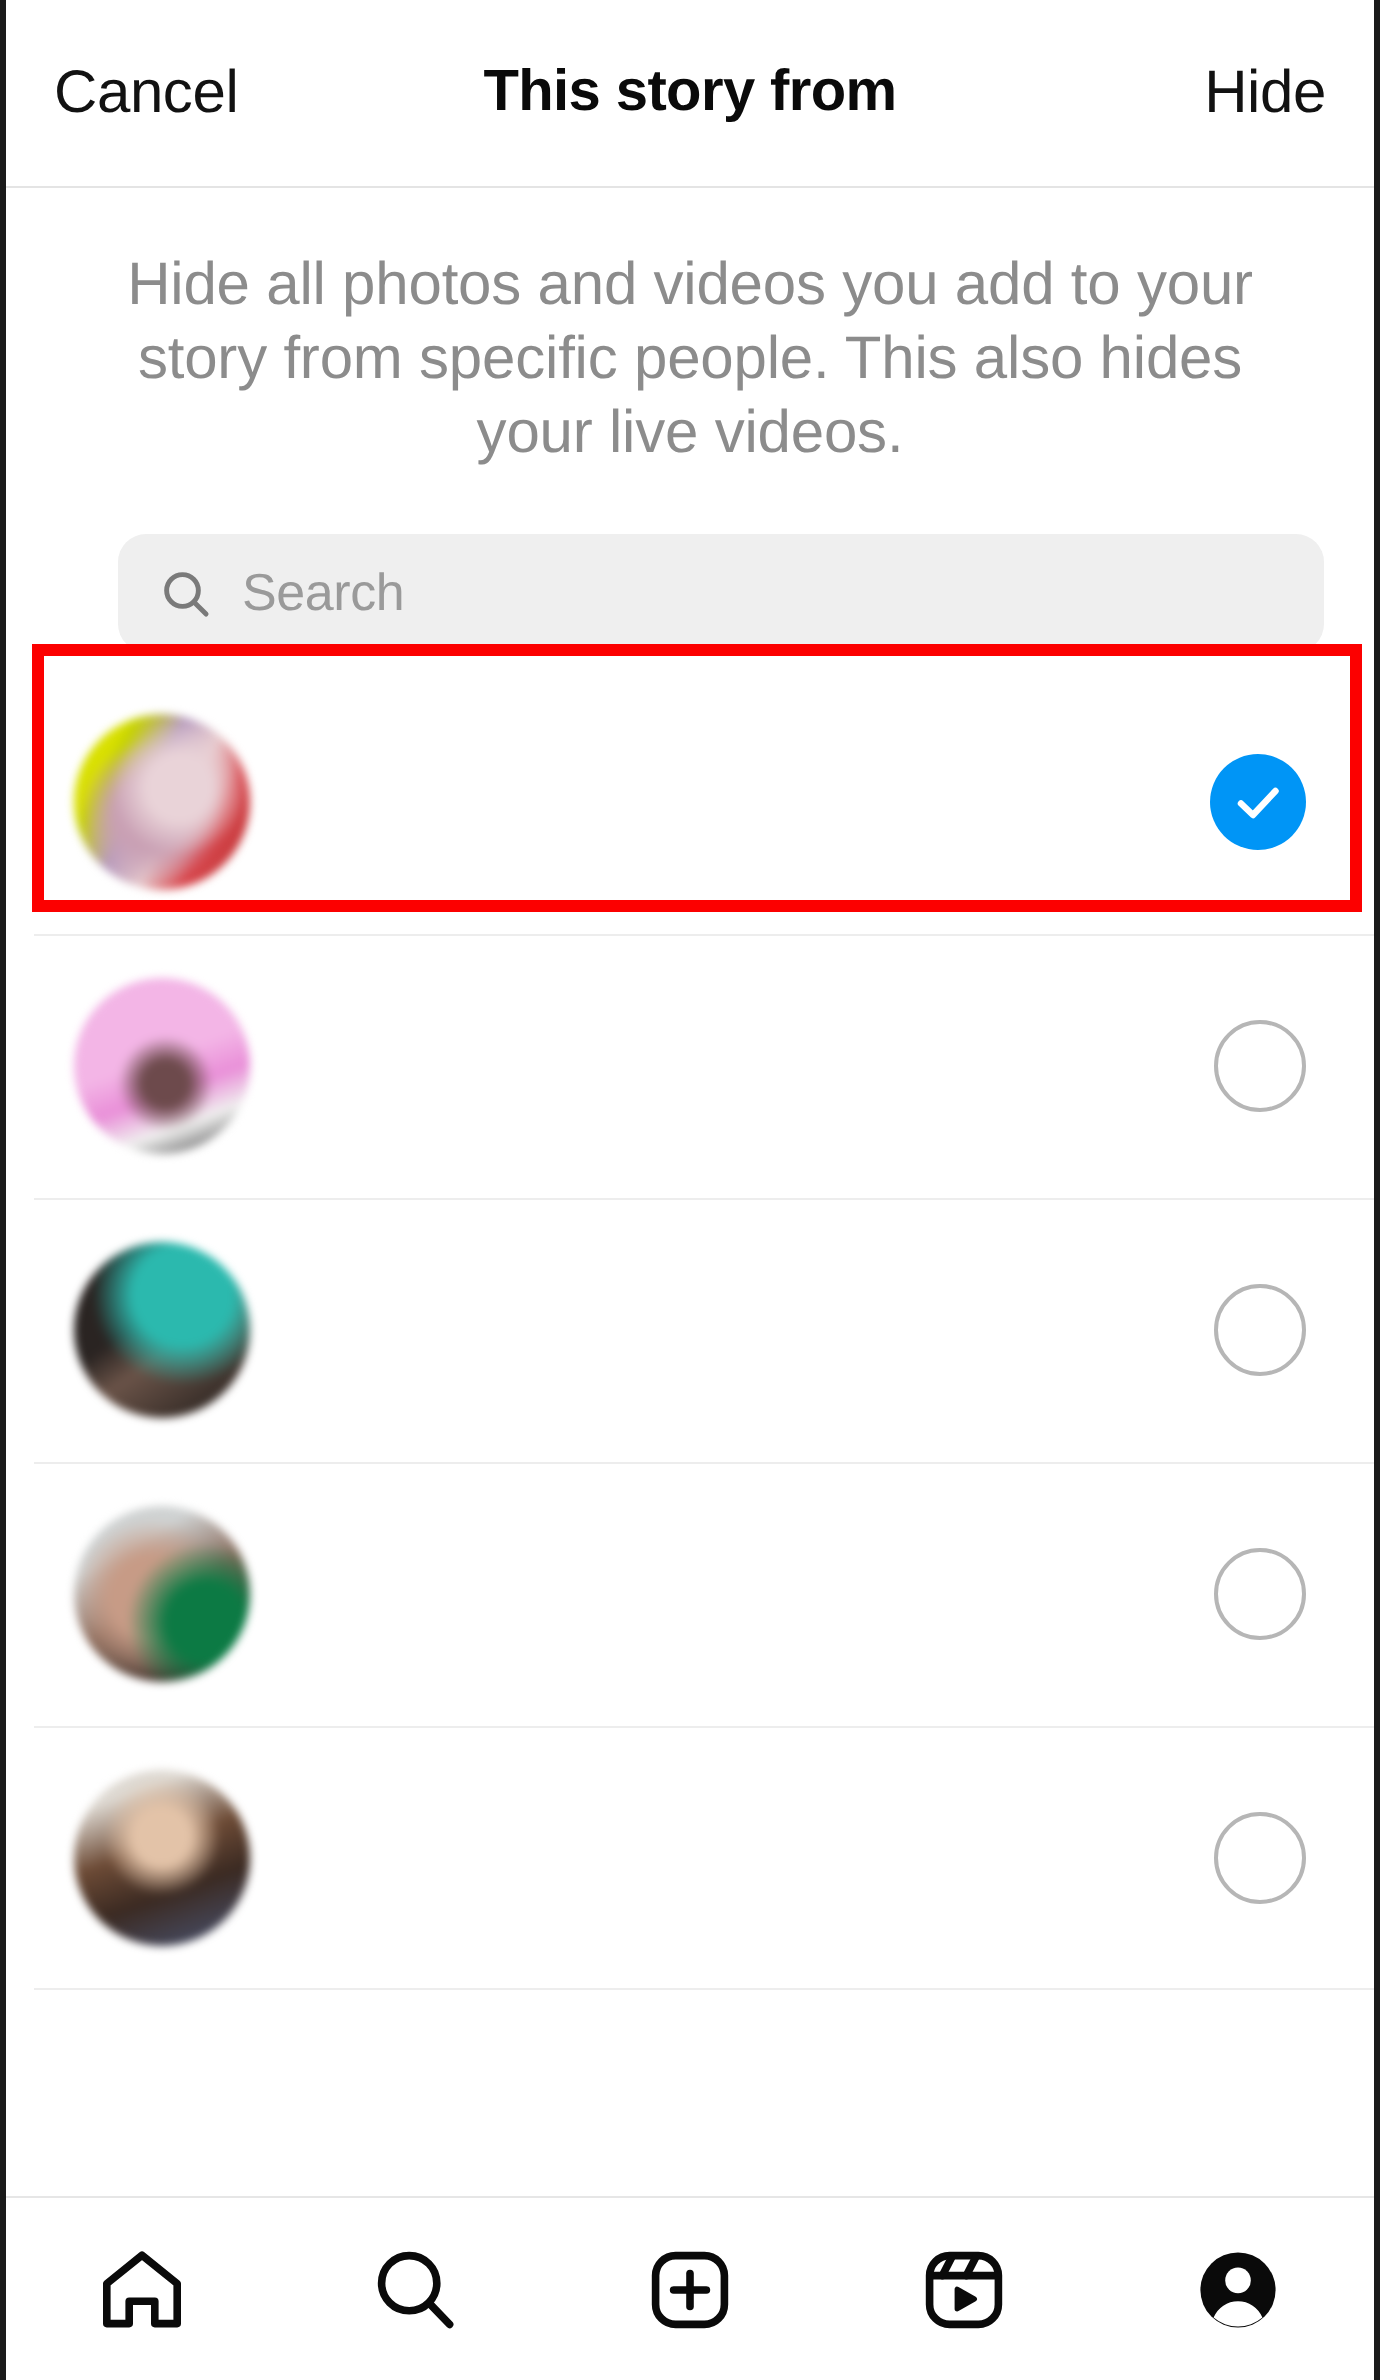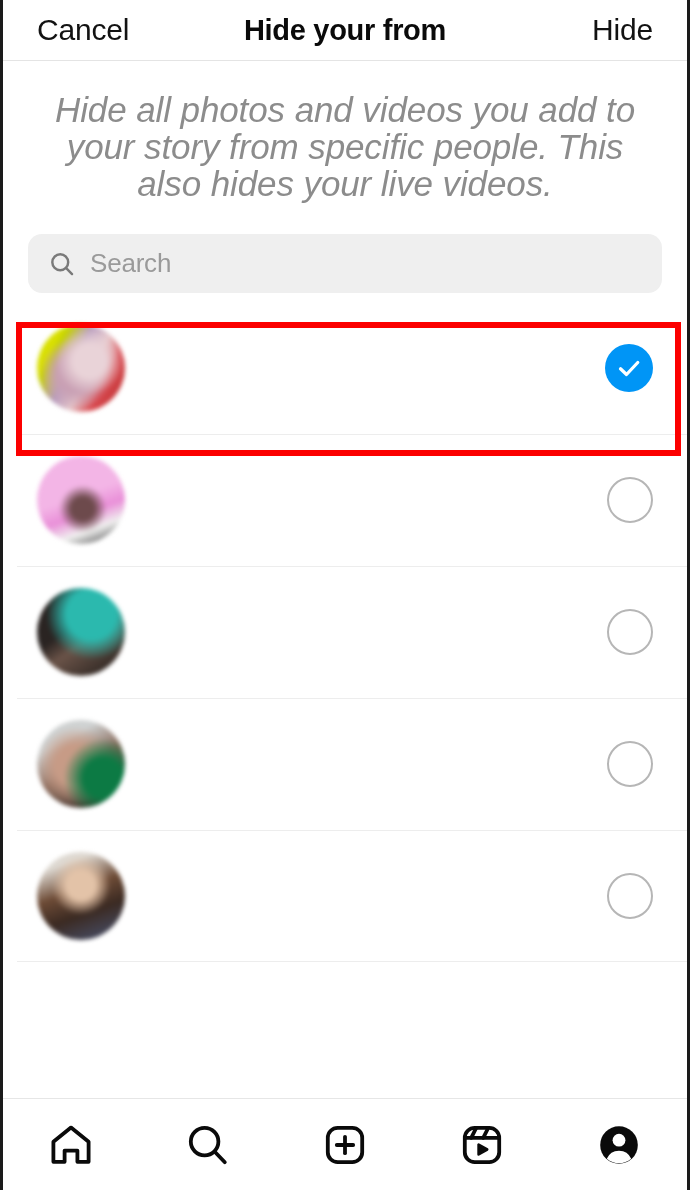--- a/index.html
+++ b/index.html
@@ -15,25 +15,25 @@
     height:1190px;
     background:#ffffff;
     overflow:hidden;
     border-left:3px solid #1a1a1a;
     border-right:3px solid #1a1a1a;
   }
 
   
   .navbar {
     position:relative;
-    height:61px;
+    height:94px;
     display:flex;
     align-items:center;
     justify-content:space-between;
-    padding:0 34px;
+    padding:0 24px;
     background:#fff;
     border-bottom:1.5px solid #e4e4e4;
   }
   .nav-btn {
     font-size:30px;
     color:#121212;
     font-weight:400;
     letter-spacing:-0.2px;
     white-space:nowrap;
     background:none;
@@ -49,37 +49,37 @@
     font-weight:700;
     color:#0a0a0a;
     letter-spacing:-0.3px;
     pointer-events:none;
   }
 
   
   .desc {
     padding:30px 38px 0 38px;
     text-align:center;
-    font-size:35px;
+    font-size:30px;
     line-height:37px;
     color:#8c8c8c;
     letter-spacing:-0.1px;
-    font-style:italic;
   }
 
   
   .search-wrap { padding:32px 25px 0 25px; }
   .search-box {
     height:59px;
     background:#efefef;
     border-radius:14px;
     display:flex;
     align-items:center;
     padding:0 20px;
     gap:14px;
+    margin-left:31px;
   }
   .search-box svg { flex:0 0 auto; display:block; }
   .search-input {
     border:none;
     outline:none;
     background:transparent;
     font-family:"Liberation Sans", sans-serif;
     font-size:26px;
     color:#3c3c3c;
     width:100%;
@@ -196,21 +196,21 @@
   }
   .tab svg { display:block; }
 </style>
 </head>
 <body>
 
 <div class="phone">
 
   <div class="navbar">
     <button class="nav-btn">Cancel</button>
-    <div class="nav-title">Hide your from</div>
+    <div class="nav-title">This story from</div>
     <button class="nav-btn">Hide</button>
   </div>
 
   <div class="desc">Hide all photos and videos you add to your story from specific people. This also hides your live videos.</div>
 
   <div class="search-wrap">
     <div class="search-box">
       <span>
         <svg width="28" height="28" viewBox="0 0 24 24" fill="none" stroke="#7a7a7a" stroke-width="2.1" stroke-linecap="round">
           <circle cx="10.5" cy="10.5" r="6.8"></circle>

